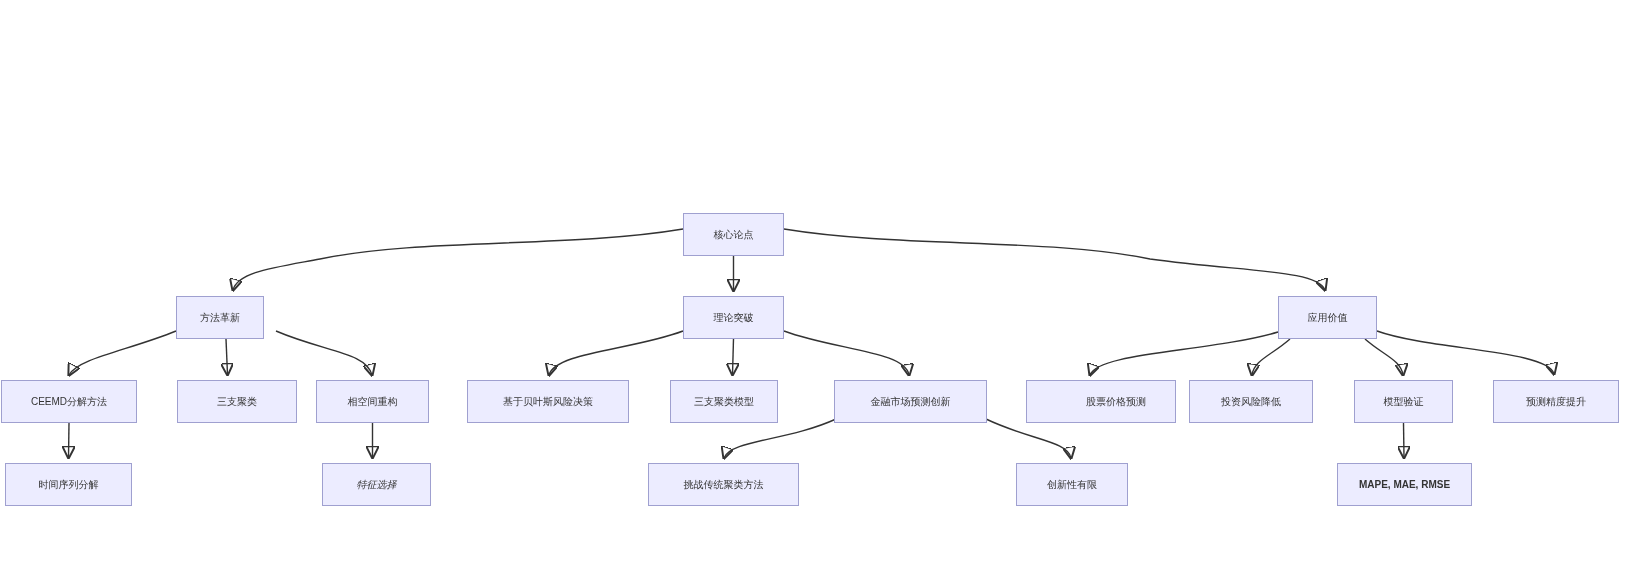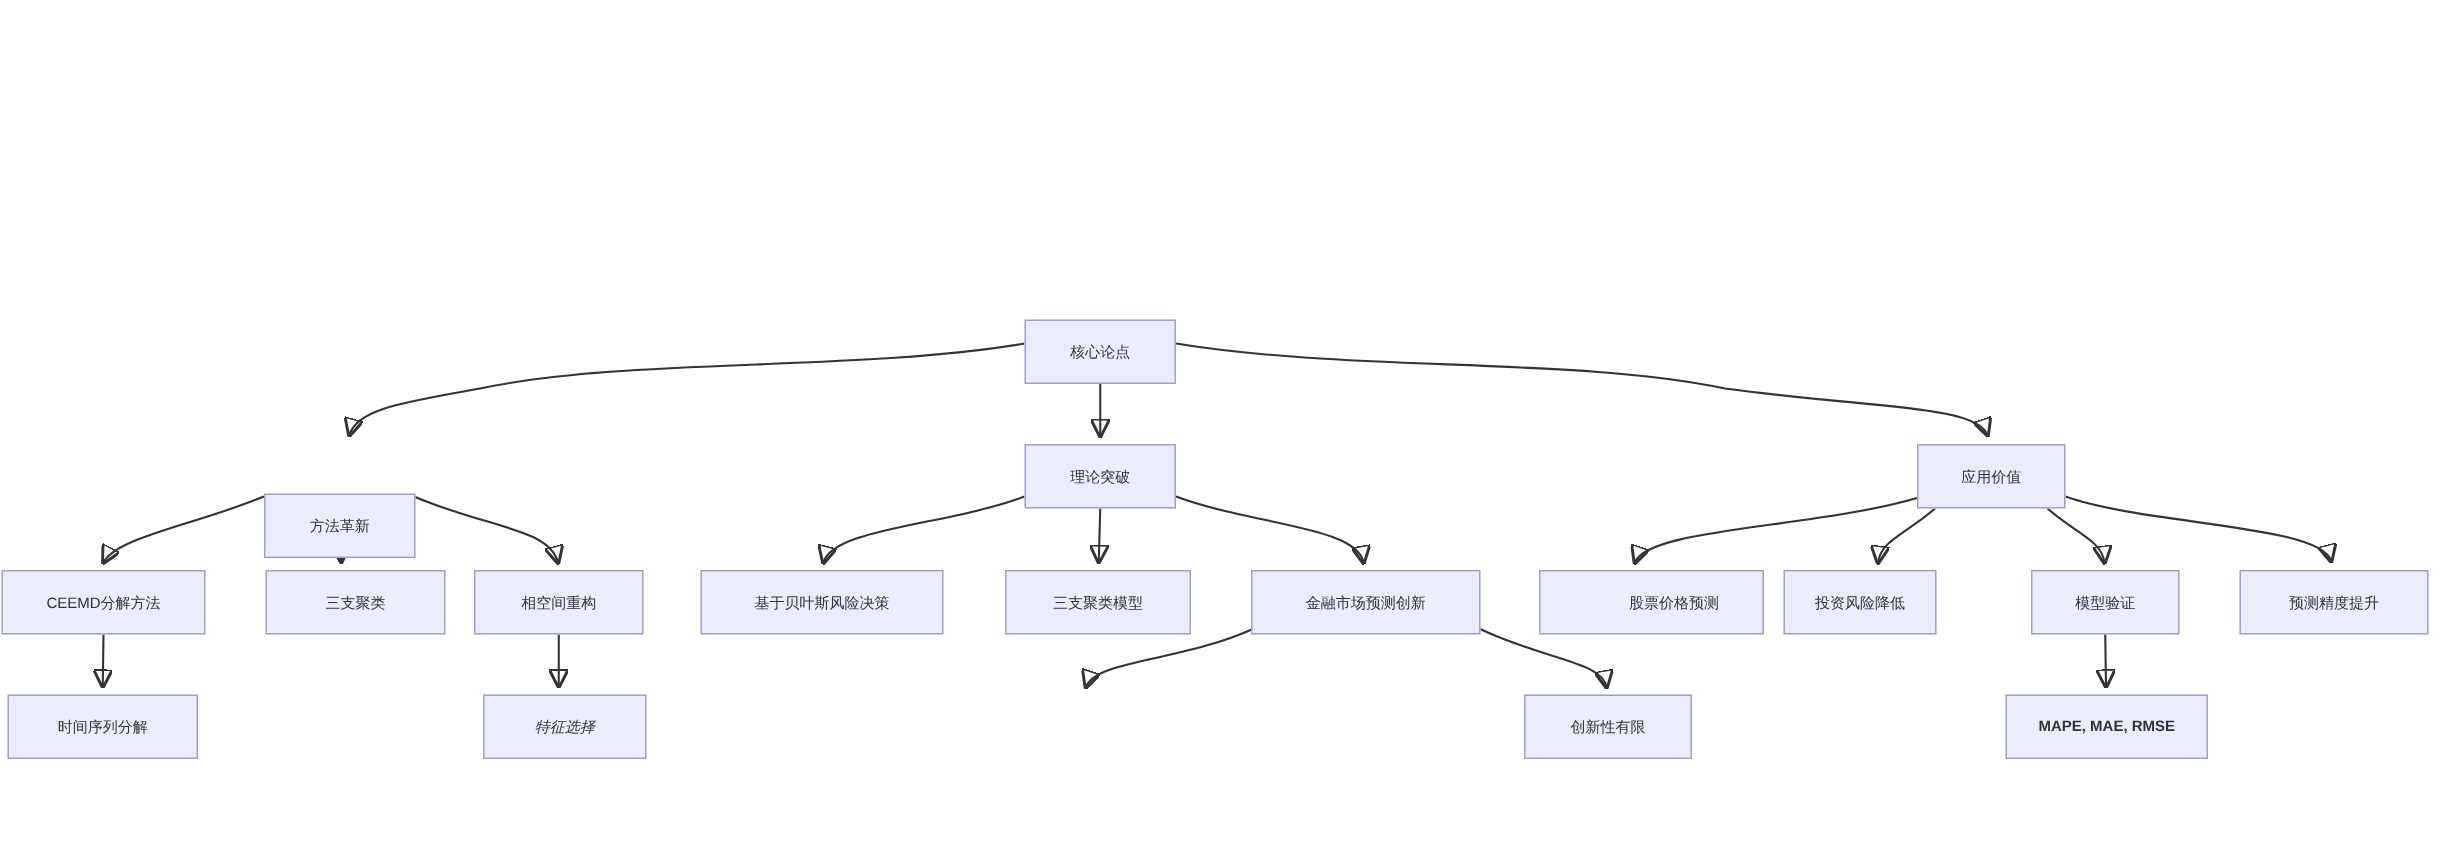--- a/index.html
+++ b/index.html
@@ -63,33 +63,34 @@
 
     <path d="M 69 423 L 68.5 457.5" marker-end="url(#arrow)"></path>
     <path d="M 372.5 423 L 372.5 457.5" marker-end="url(#arrow)"></path>
     <path d="M 836 419 C 788 441, 730 440, 724 458" marker-end="url(#arrow)"></path>
     <path d="M 986 419 C 1030 440, 1068 441, 1071 458" marker-end="url(#arrow)"></path>
     <path d="M 1403.5 423 L 1404 457.5" marker-end="url(#arrow)"></path>
   </svg>
 
   <div class="node" style="left:683px;top:213px;width:101px;">核心论点</div>
 
-  <div class="node" style="left:176px;top:296px;width:101px;margin-top:33px;">方法革新</div>
+  <div class="node" style="left:176px;top:296px;width:88px;">方法革新</div>
   <div class="node" style="left:683px;top:296px;width:101px;text-align:center;">理论突破</div>
   <div class="node" style="left:1278px;top:296px;width:99px;">应用价值</div>
 
   <div class="node" style="left:1px;top:380px;width:136px;">CEEMD分解方法</div>
   <div class="node" style="left:177px;top:380px;width:120px;">三支聚类</div>
   <div class="node" style="left:316px;top:380px;width:113px;text-align:center;">相空间重构</div>
   <div class="node" style="left:467px;top:380px;width:162px;">基于贝叶斯风险决策</div>
-  <div class="node" style="left:670px;top:380px;width:124px;">三支聚类模型</div>
+  <div class="node" style="left:670px;top:380px;width:108px;">三支聚类模型</div>
   <div class="node" style="left:834px;top:380px;width:153px;">金融市场预测创新</div>
   <div class="node" style="left:1026px;top:380px;width:150px;padding-left:30px;">股票价格预测</div>
-  <div class="node" style="left:1189px;top:380px;width:102px;">投资风险降低</div>
+  <div class="node" style="left:1189px;top:380px;width:124px;">投资风险降低</div>
   <div class="node" style="left:1354px;top:380px;width:99px;">模型验证</div>
   <div class="node" style="left:1493px;top:380px;width:126px;">预测精度提升</div>
 
   <div class="node" style="left:5px;top:463px;width:127px;text-align:center;">时间序列分解</div>
   <div class="node" style="left:322px;top:463px;width:109px;font-style:italic;">特征选择</div>
+  <div class="node" style="left:648px;top:463px;width:151px;">挑战传统聚类方法</div>
   <div class="node" style="left:1016px;top:463px;width:112px;">创新性有限</div>
   <div class="node" style="left:1337px;top:463px;width:135px;font-weight:bold;">MAPE, MAE, RMSE</div>
 
 </div>
 
 </body></html>

